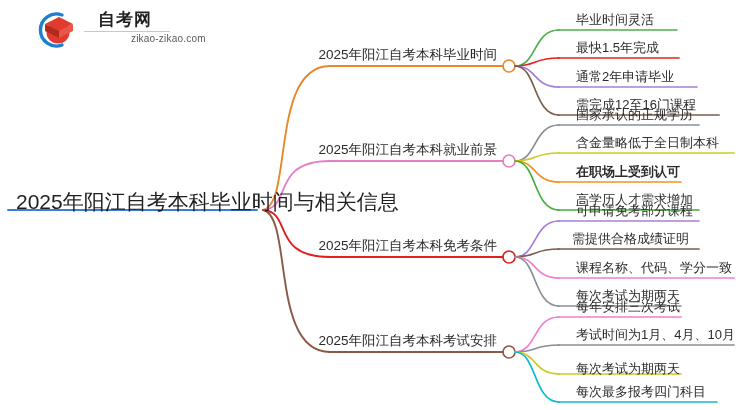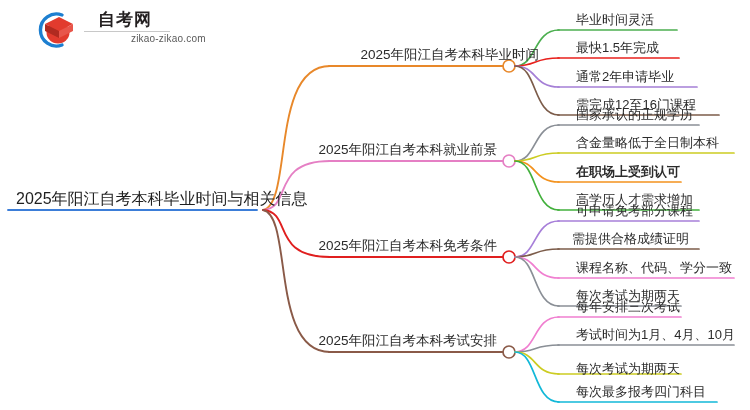--- a/index.html
+++ b/index.html
@@ -78,21 +78,21 @@
   }
 
   
   .node-label {
     position: absolute;
     white-space: nowrap;
     color: #2b2b2b;
     line-height: 1;
   }
   .root-label {
-    font-size: 16px;
+    font-size: 21px;
     color: #1f1f1f;
   }
   .branch-label {
     font-size: 13.5px;
     color: #2b2b2b;
   }
   .leaf-label {
     font-size: 13px;
     color: #2b2b2b;
     margin-left: 12px;
@@ -159,21 +159,21 @@
     <path d="M 515 352 C 537 352, 533 345, 559 345" fill="none" stroke="#8a8f96" stroke-width="1.7" stroke-linecap="round"></path>
     <line x1="558" y1="345" x2="734" y2="345" stroke="#8a8f96" stroke-width="1.7" stroke-linecap="round"></line>
     <path d="M 515 352 C 537 352, 533 374, 559 374" fill="none" stroke="#cccc22" stroke-width="1.7" stroke-linecap="round"></path>
     <line x1="558" y1="374" x2="681" y2="374" stroke="#cccc22" stroke-width="1.7" stroke-linecap="round"></line>
     <path d="M 515 352 C 537 352, 533 402, 559 402" fill="none" stroke="#12b8d8" stroke-width="1.7" stroke-linecap="round"></path>
     <line x1="558" y1="402" x2="717" y2="402" stroke="#12b8d8" stroke-width="1.7" stroke-linecap="round"></line>
   </svg>
 
 <div id="labels-layer">
     <div class="node-label root-label" style="left: 16px; top: 191px;">2025年阳江自考本科毕业时间与相关信息</div>
-    <div class="node-label branch-label" style="left: 497px; top: 48px; transform: translateX(-100%); margin-left: 42px;">2025年阳江自考本科毕业时间</div>
+    <div class="node-label branch-label" style="left: 497px; top: 48px; transform: translateX(-100%);">2025年阳江自考本科毕业时间</div>
     <div class="node-label leaf-label" style="left: 564px; top: 13px;">毕业时间灵活</div>
     <div class="node-label leaf-label" style="left: 564px; top: 41px;">最快1.5年完成</div>
     <div class="node-label leaf-label" style="left: 564px; top: 70px;">通常2年申请毕业</div>
     <div class="node-label leaf-label" style="left: 564px; top: 98px;">需完成12至16门课程</div>
     <div class="node-label branch-label" style="left: 497px; top: 143px; transform: translateX(-100%);">2025年阳江自考本科就业前景</div>
     <div class="node-label leaf-label" style="left: 564px; top: 108px;">国家承认的正规学历</div>
     <div class="node-label leaf-label" style="left: 564px; top: 136px;">含金量略低于全日制本科</div>
     <div class="node-label leaf-label" style="left: 564px; top: 165px; font-weight: bold;">在职场上受到认可</div>
     <div class="node-label leaf-label" style="left: 564px; top: 193px; text-align: right;">高学历人才需求增加</div>
     <div class="node-label branch-label" style="left: 497px; top: 239px; transform: translateX(-100%);">2025年阳江自考本科免考条件</div>

